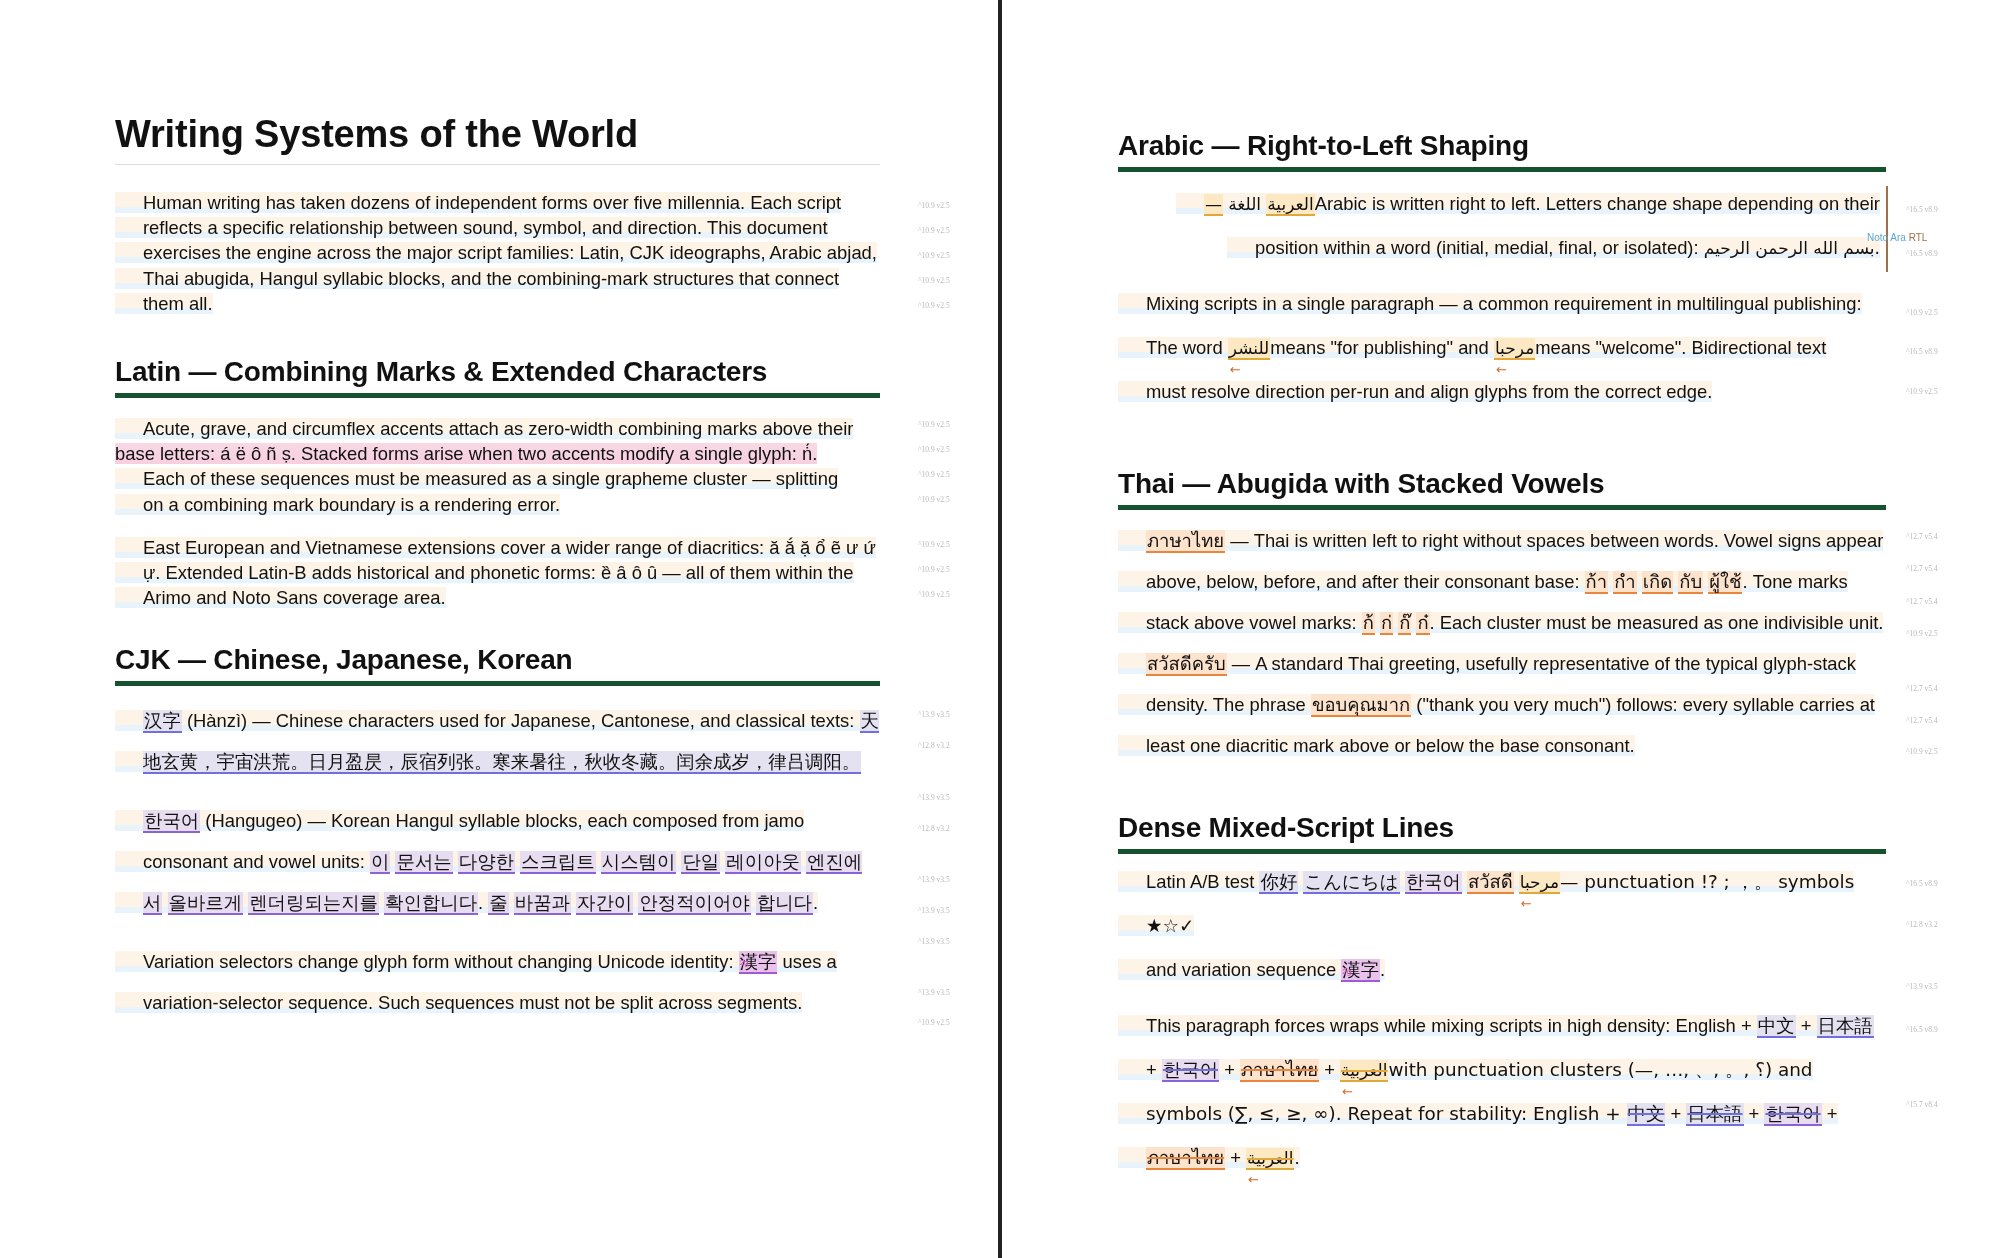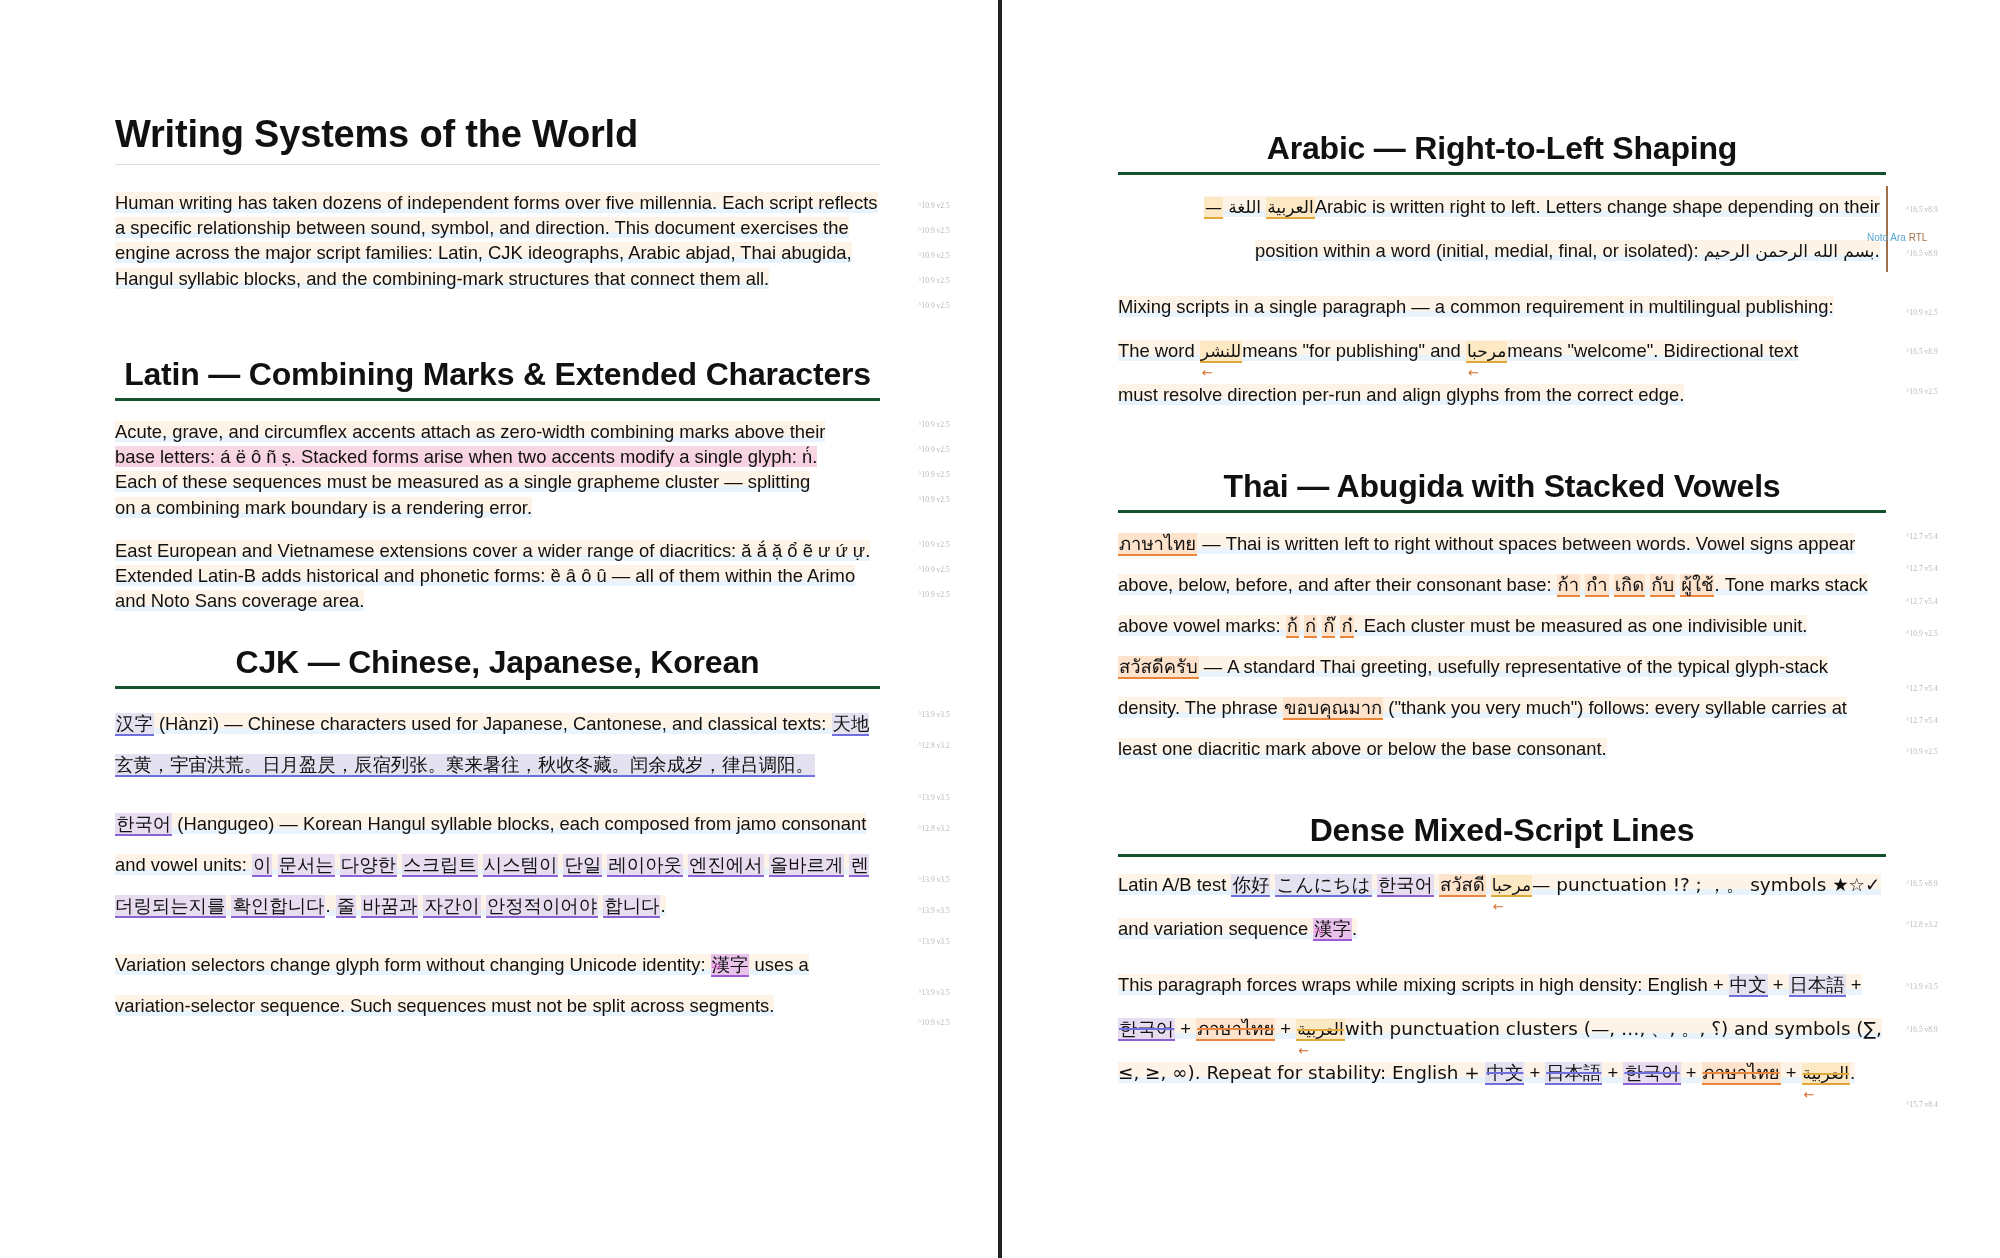--- a/index.html
+++ b/index.html
@@ -9,29 +9,29 @@
     .page.left { left:0; width:1104px; }
     .page.right { left:1003px; width:997px; }
     .divider { position:absolute; left:998px; top:0; width:4px; height:1258px; background:#222; }
 
     .col { position:absolute; }
     .left .col { left:115px; width:765px; }
     .right .col { left:115px; width:768px; }
 
     h1.title { font-size:38px; font-weight:bold; margin:0; padding:0 0 6px 0;
                border-bottom:1px solid #ddd; letter-spacing:-0.2px; line-height:1.2; }
-    h2.sec { font-size:32px; font-weight:bold; margin:0; padding:0 0 4px 0;
-             border-bottom:3px solid #14532d; line-height:1.25; letter-spacing:-0.2px;text-align:center; }
+    h2.sec { font-size:28px; font-weight:bold; margin:0; padding:0 0 4px 0;
+             border-bottom:5px solid #14532d; line-height:1.25; letter-spacing:-0.2px; }
 
     p.para { margin:0; font-size:18.4px; line-height:25.2px; position:relative; }
     p.para.wide { line-height:41px; }
     p.para.xwide { line-height:44px; }
 
     .ln { background:linear-gradient(to bottom, #fdf3e7 0%, #fdf3e7 70%, #e8f3fb 70%, #e8f3fb 100%);
-          box-decoration-break:clone; -webkit-box-decoration-break:clone; }
+          box-decoration-break:clone;padding-left:28px; -webkit-box-decoration-break:clone; }
     .hl-pink { background:linear-gradient(to bottom, #f8d8e4 0%, #f7cfe0 100%); }
 
     .cjk { background:#e4e1f1; border-bottom:2px solid #6f6fe0; padding:0 1px; }
     .kor { background:#e8ddf0; border-bottom:2px solid #8a63d6; padding:0 1px; }
     .thai { background:#fde2cc; border-bottom:2px solid #e9863c; padding:0 1px; }
     .arab { background:#fde8c4; border-bottom:2px solid #e0a83a; padding:0 1px; position:relative; }
     .arab.arrowed::after { content:"\2190"; position:absolute; left:2px; bottom:-18px; color:#d26a2a; font-size:13px; line-height:1; }
     .vs { background:#e9c2ec; border-bottom:2px solid #a05ad6; padding:0 1px; position:relative; }
     .vs::before { content:"2g"; position:absolute; left:1px; top:-9px; font-size:8px; color:#d04fb5; }
     .strike-cjk { text-decoration:line-through; text-decoration-color:#6f6fe0; text-decoration-thickness:2px; }

